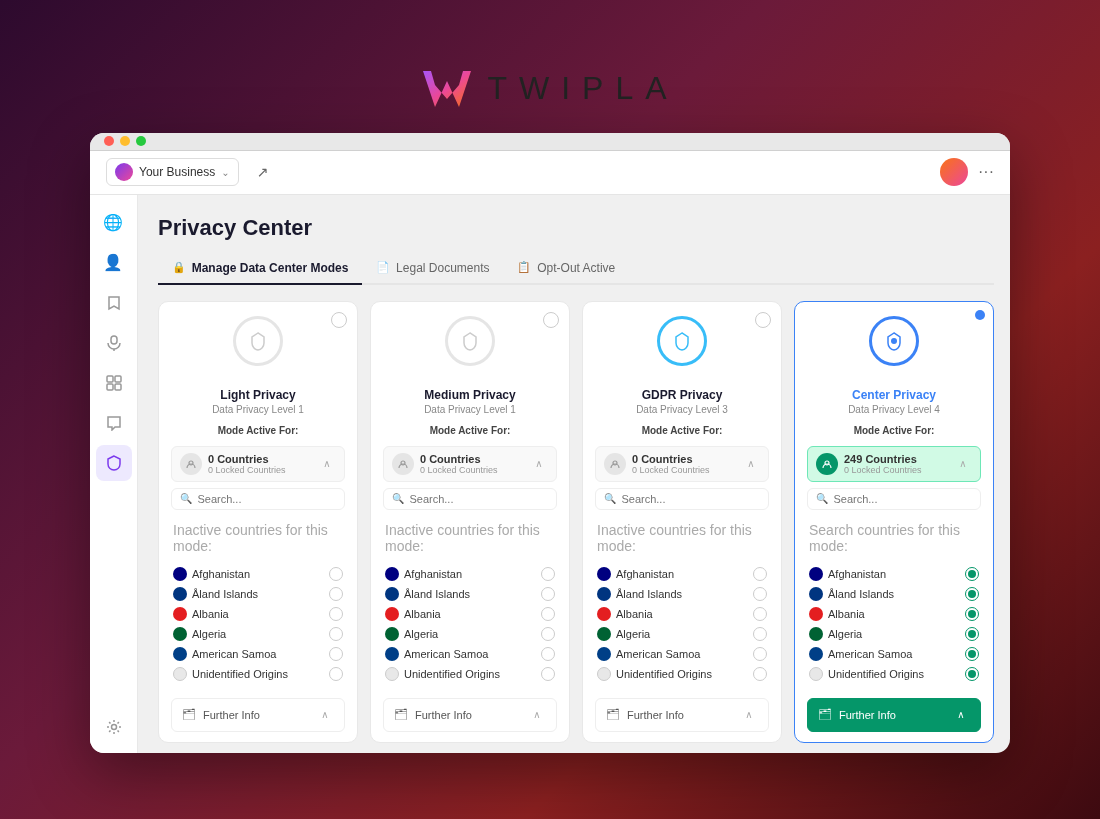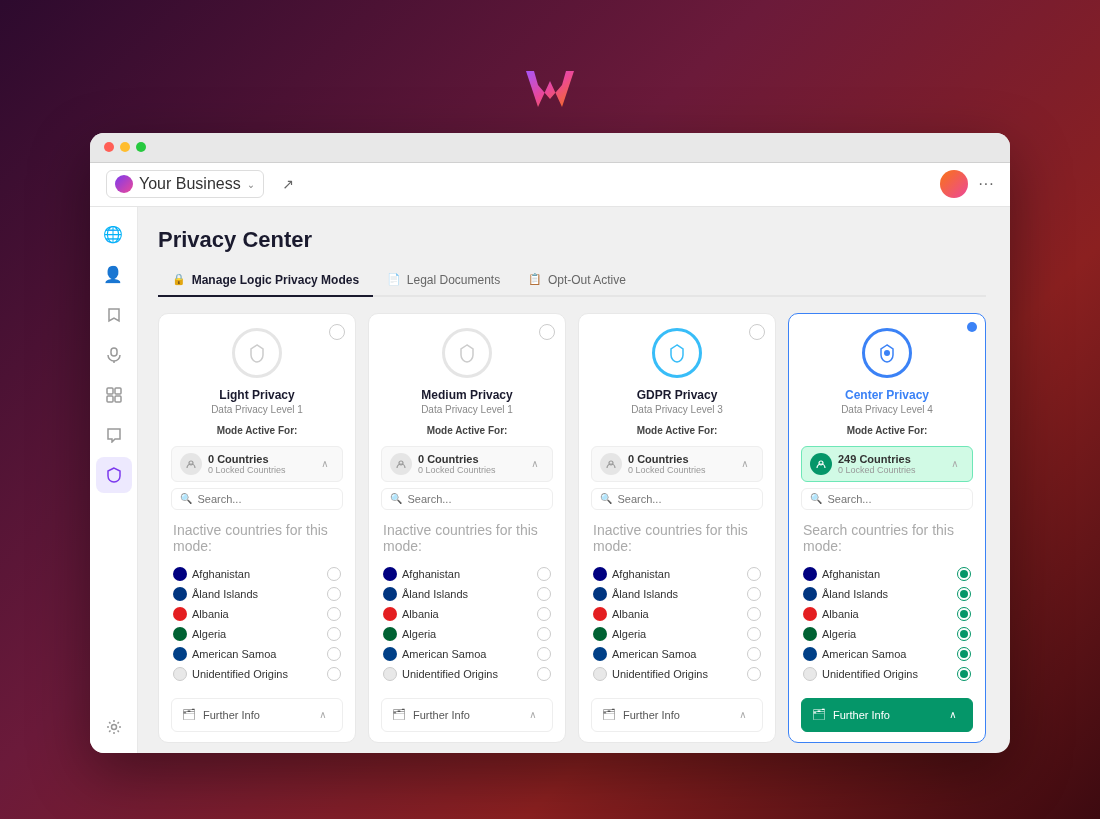--- a/index.html
+++ b/index.html
@@ -109,21 +109,21 @@
       color: #7c3aed;
     }
     
     .main-content {
       flex: 1;
       padding: 0;
       overflow-y: auto;
       margin-top: 44px;
     }
     .content-area {
-      padding: 20px 24px 10px 20px;
+      padding: 20px 16px 10px 20px;
     }
     .page-title {
       font-size: 22px;
       font-weight: 700;
       color: #1a1a2e;
       margin-bottom: 12px;
     }
     
     .tabs {
       display: flex;
@@ -197,20 +197,21 @@
     }
     .card-circle-icon.blue-active {
       border-color: #3b82f6;
       color: #3b82f6;
     }
     .card-name {
       font-size: 12px;
       font-weight: 700;
       text-align: center;
       color: #1a1a2e;
+      margin-top: 12px;
     }
     .card-level {
       font-size: 10px;
       text-align: center;
       color: #888;
       margin-top: -4px;
     }
     .card-mode-label {
       font-size: 10px;
       font-weight: 600;
@@ -354,38 +355,39 @@
   <svg class="logo-w" viewBox="0 0 52 44" xmlns="http://www.w3.org/2000/svg" width="52" height="44">
     <defs>
       <linearGradient id="wg1" x1="0%" y1="0%" x2="100%" y2="100%">
         <stop offset="0%" style="stop-color:#a855f7"></stop>
         <stop offset="50%" style="stop-color:#ec4899"></stop>
         <stop offset="100%" style="stop-color:#f97316"></stop>
       </linearGradient>
     </defs>
     <polygon points="2,4 14,40 26,14 38,40 50,4 42,4 38,18 26,32 14,18 10,4" fill="url(#wg1)"></polygon>
   </svg>
+  <span style="font-size:32px;font-weight:300;letter-spacing:12px;color:#222;font-family:sans-serif;">TWIPLA</span>
 </div>
 
 <div class="browser-window">
 
   <div class="browser-titlebar">
     <div class="browser-dots">
       <div class="dot dot-red"></div>
       <div class="dot dot-yellow"></div>
       <div class="dot dot-green"></div>
     </div>
   </div>
 
   <div class="app-frame">
 
     <div class="top-nav">
       <div class="nav-business-selector">
         <div class="nav-business-icon"></div>
-        <span style="font-size:16px;color:#333;">Your Business</span>
+        <span style="font-size:12px;color:#333;">Your Business</span>
         <span style="font-size:10px;color:#888;">⌄</span>
       </div>
       <div class="nav-external-link">↗</div>
       <div class="nav-spacer"></div>
       <div class="nav-avatar"></div>
       <span class="nav-dots-btn">···</span>
     </div>
 
     <div class="app-body">
 
@@ -430,21 +432,21 @@
         </div>
       </div>
 
       <div class="main-content">
         <div class="content-area">
           <h1 class="page-title">Privacy Center</h1>
 
           <div class="tabs">
             <div class="tab active">
               <span style="font-size:11px;">🔒</span>
-              <span>Manage Logic Privacy Modes</span>
+              <span>Manage Data Center Modes</span>
             </div>
             <div class="tab">
               <span style="font-size:11px;">📄</span>
               <span>Legal Documents</span>
             </div>
             <div class="tab">
               <span style="font-size:11px;">📋</span>
               <span>Opt-Out Active</span>
             </div>
           </div>

